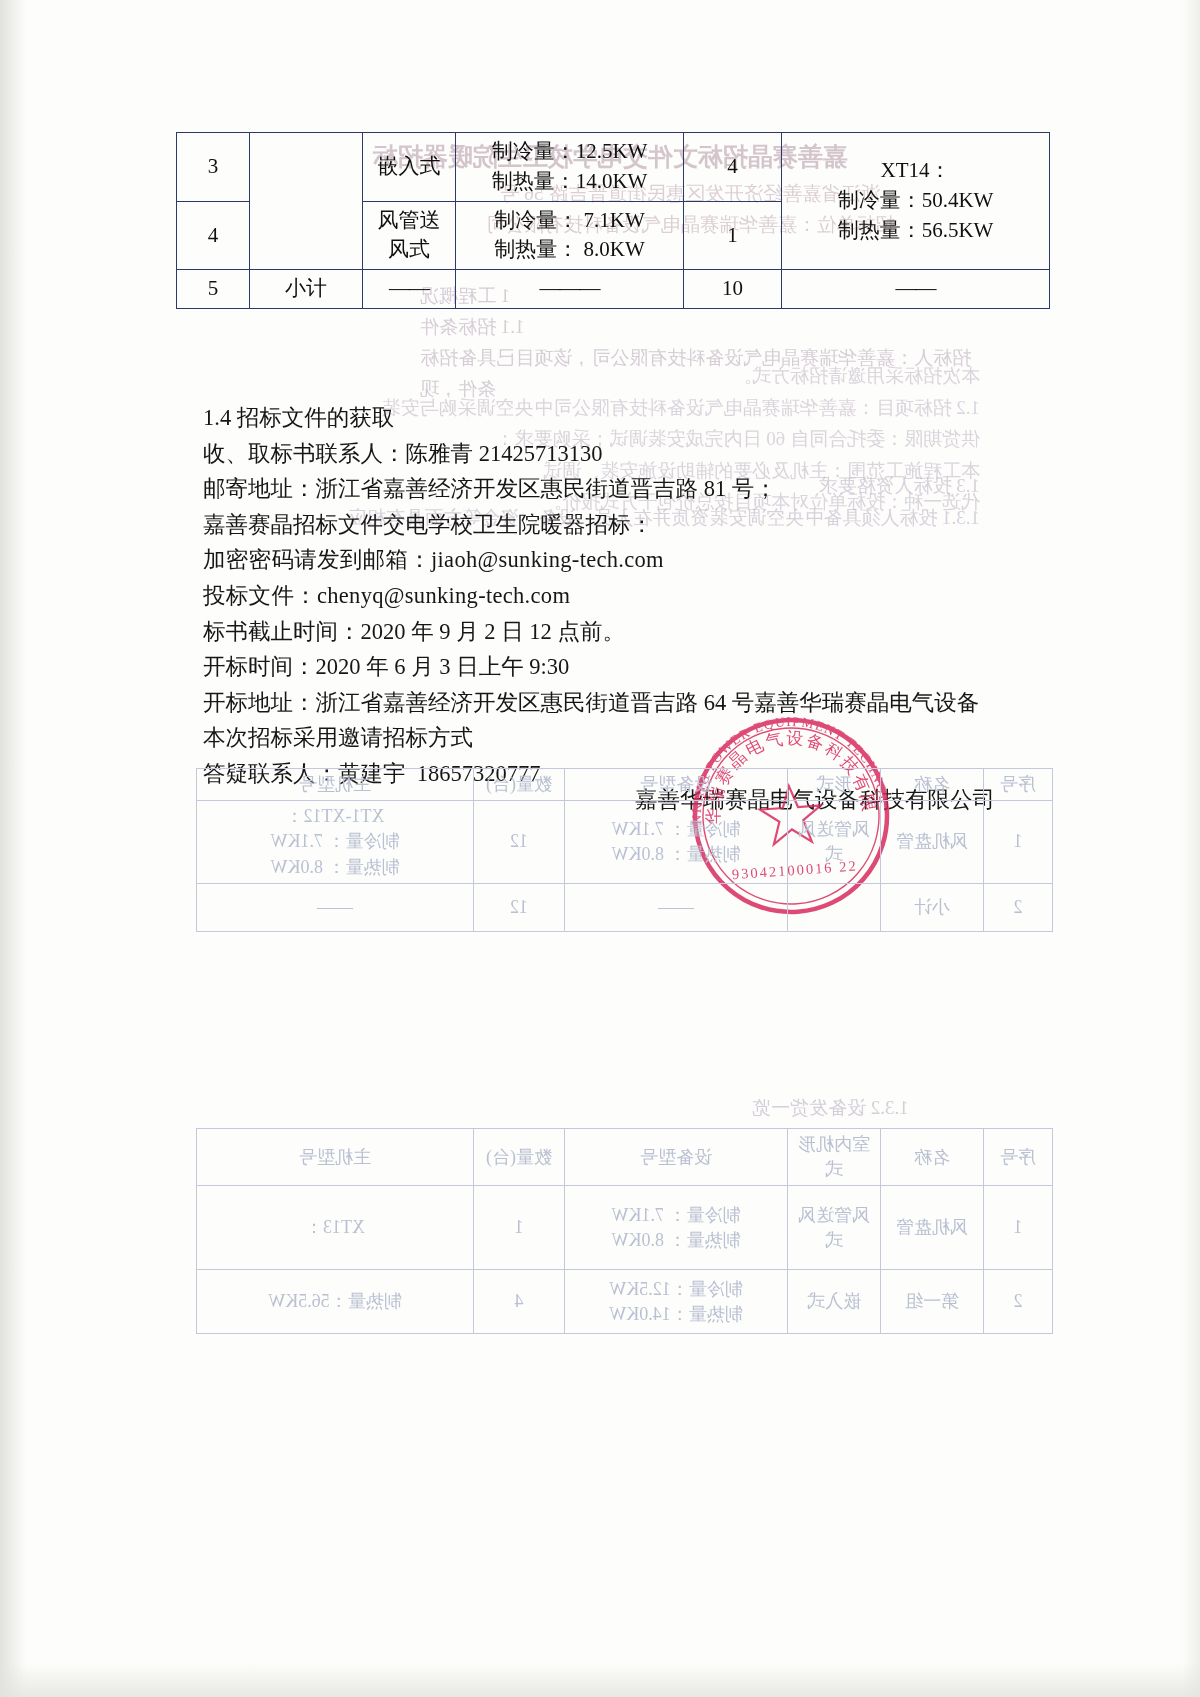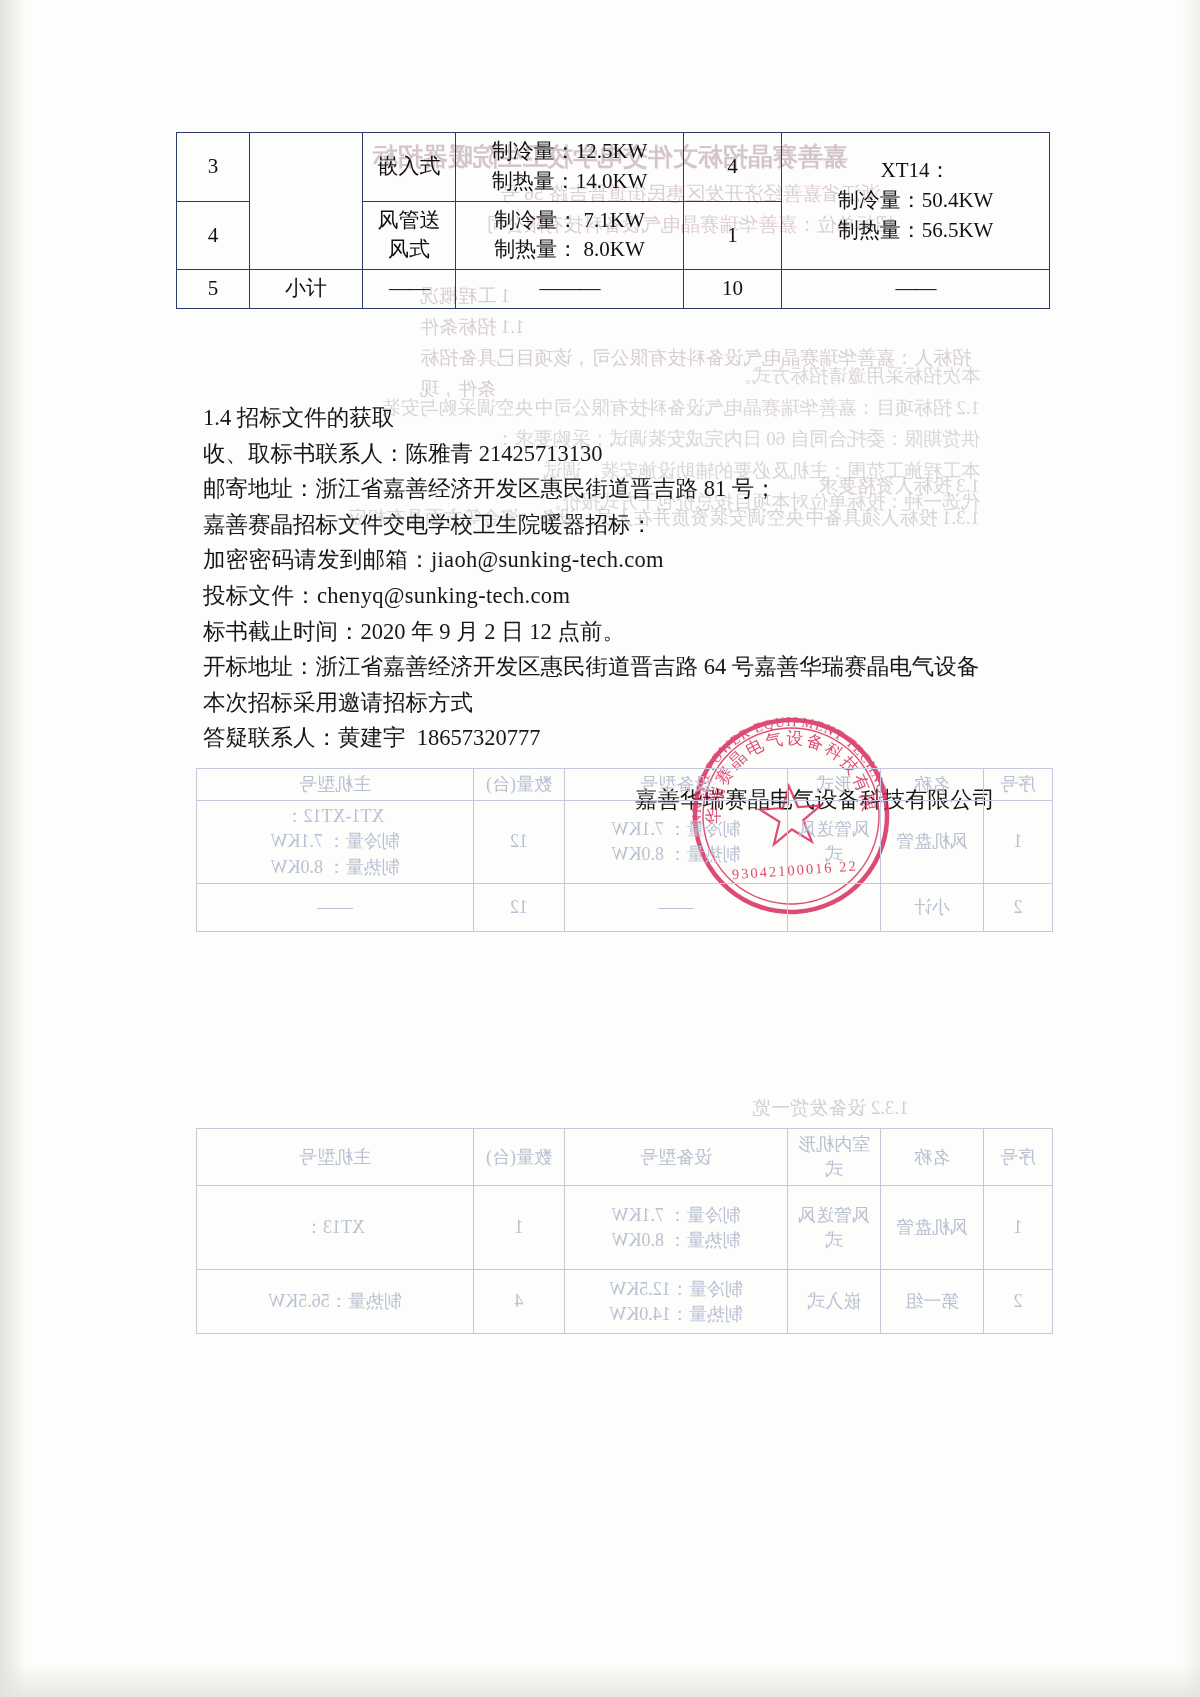--- a/index.html
+++ b/index.html
@@ -285,20 +285,21 @@
     </table>
 
   <div class="body-block">
     <p>1.4 招标文件的获取</p>
     <p>收、取标书联系人：陈雅青 21425713130</p>
     <p>邮寄地址：浙江省嘉善经济开发区惠民街道晋吉路 81 号；</p>
     <p>嘉善赛晶招标文件交电学校卫生院暖器招标：</p>
     <p class="mono-ish">加密密码请发到邮箱：jiaoh@sunking-tech.com</p>
     <p class="mono-ish">投标文件：chenyq@sunking-tech.com</p>
     <p>标书截止时间：2020 年 9 月 2 日 12 点前。</p>
+    <p>开标时间：2020 年 6 月 3 日上午 9:30</p>
     <p>开标地址：浙江省嘉善经济开发区惠民街道晋吉路 64 号嘉善华瑞赛晶电气设备</p>
     <p>本次招标采用邀请招标方式</p>
     <p>答疑联系人：黄建宇  18657320777</p>
   </div>
 
   <div class="signature">
     <div>嘉善华瑞赛晶电气设备科技有限公司</div>
   </div>
 
   <div class="stamp">

